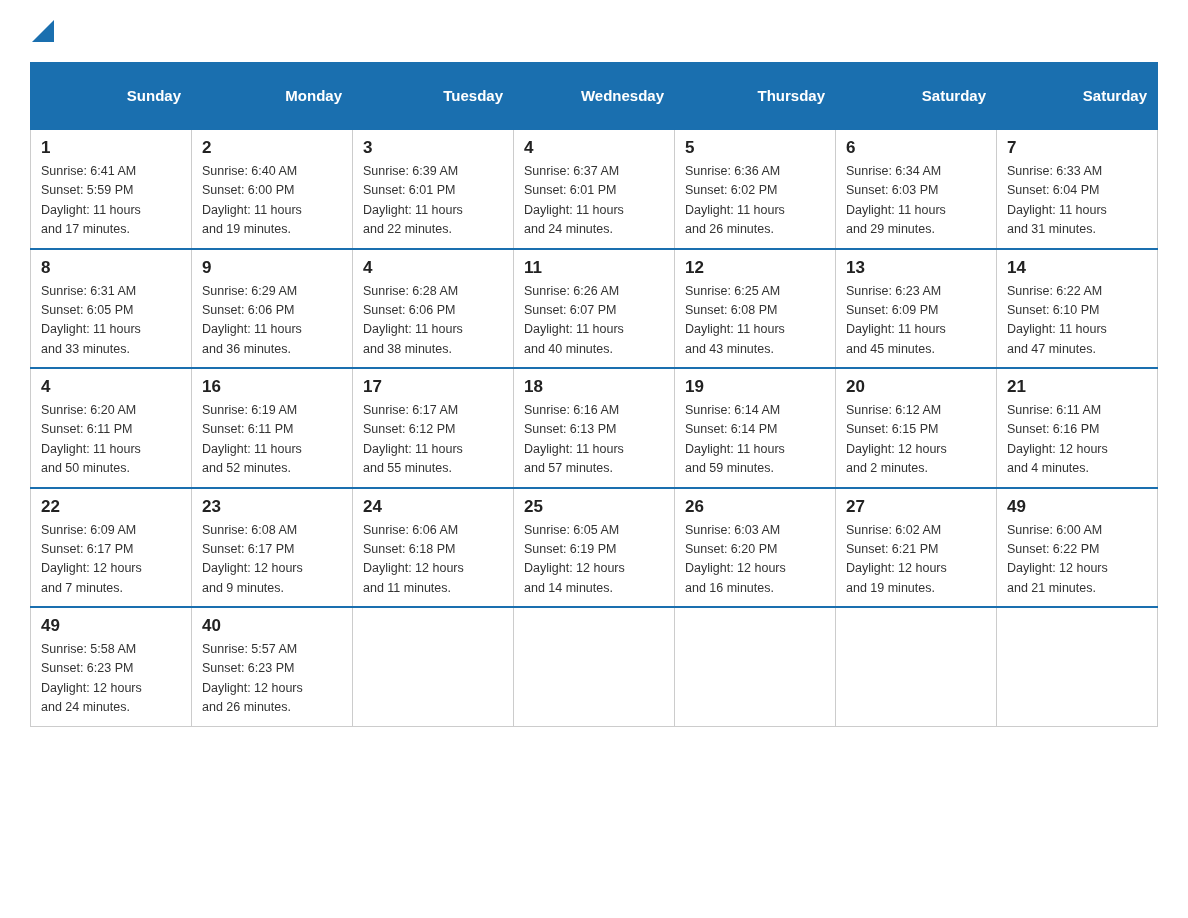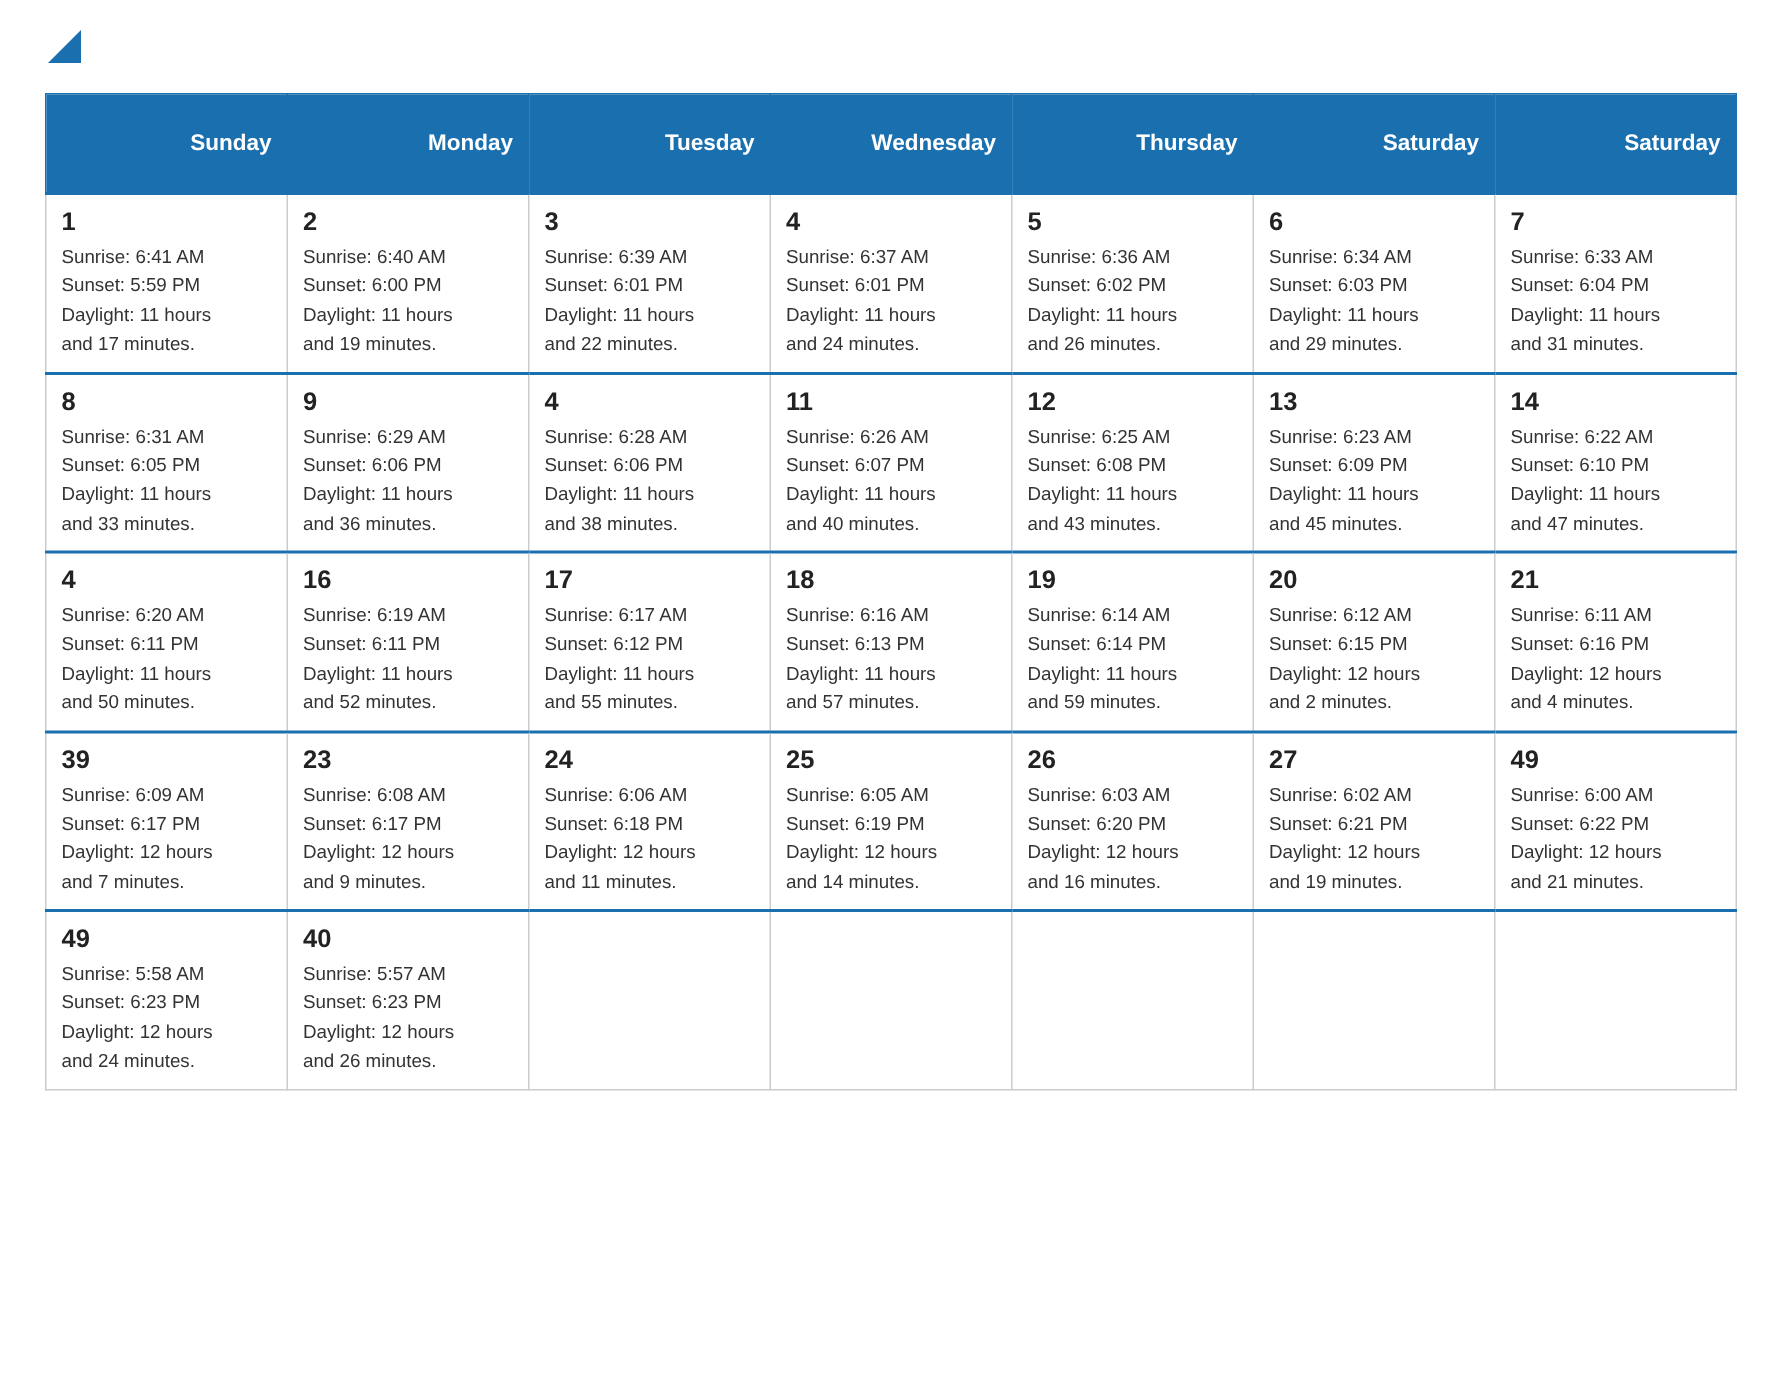--- a/index.html
+++ b/index.html
@@ -219,21 +219,21 @@
           <div class="day-number">20</div>
           <div class="day-info">Sunrise: 6:12 AM<br>Sunset: 6:15 PM<br>Daylight: 12 hours<br>and 2 minutes.</div>
         </td>
         <td>
           <div class="day-number">21</div>
           <div class="day-info">Sunrise: 6:11 AM<br>Sunset: 6:16 PM<br>Daylight: 12 hours<br>and 4 minutes.</div>
         </td>
       </tr>
       <tr class="top-border-row">
         <td>
-          <div class="day-number">39</div>
+          <div class="day-number">22</div>
           <div class="day-info">Sunrise: 6:09 AM<br>Sunset: 6:17 PM<br>Daylight: 12 hours<br>and 7 minutes.</div>
         </td>
         <td>
           <div class="day-number">23</div>
           <div class="day-info">Sunrise: 6:08 AM<br>Sunset: 6:17 PM<br>Daylight: 12 hours<br>and 9 minutes.</div>
         </td>
         <td>
           <div class="day-number">24</div>
           <div class="day-info">Sunrise: 6:06 AM<br>Sunset: 6:18 PM<br>Daylight: 12 hours<br>and 11 minutes.</div>
         </td>

